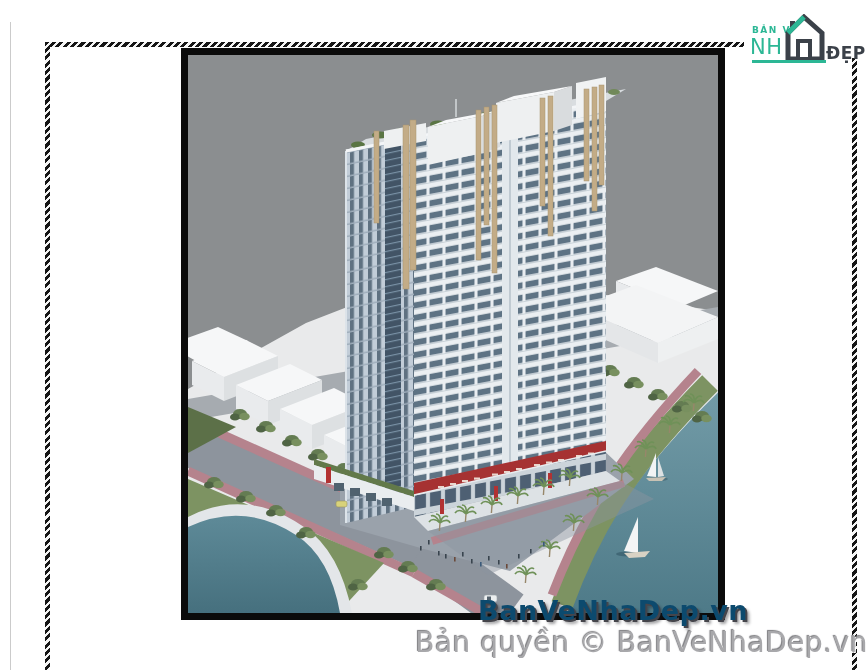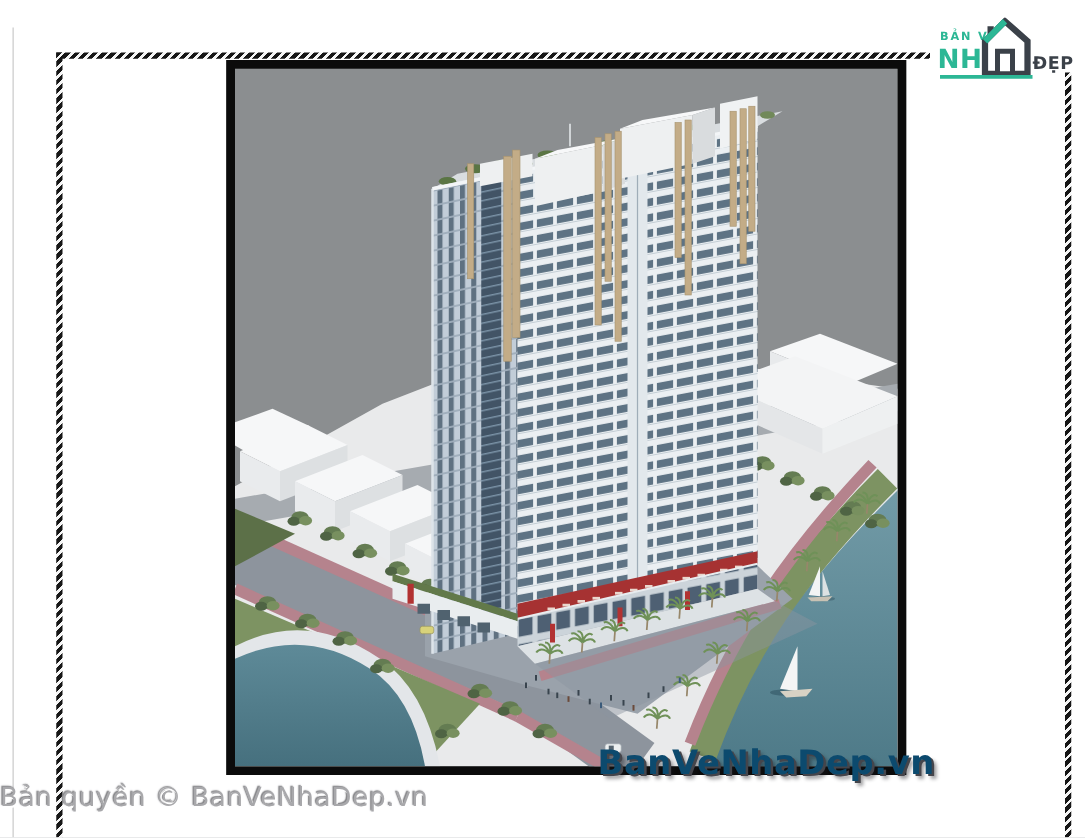--- a/index.html
+++ b/index.html
@@ -5,30 +5,30 @@
   html,body{margin:0;padding:0;background:#ffffff;}
   .page{position:relative;width:868px;height:670px;background:#ffffff;overflow:hidden;
         font-family:"DejaVu Sans","Liberation Sans",sans-serif;}
   .edge-line{position:absolute;left:10px;top:22px;bottom:0;width:1px;background:#cbcbcb;}
   .hatch{position:absolute;background:repeating-linear-gradient(135deg,#161616 0 3px,#f5f5f5 3px 5.2px);}
   .hatch-top{left:45px;top:42px;width:699px;height:5px;}
   .hatch-left{left:45px;top:42px;width:5px;height:628px;}
   .hatch-right{left:852px;top:58px;width:5px;height:612px;}
   .logo{position:absolute;left:744px;top:12px;width:118px;height:54px;}
   .logo .prefix{position:absolute;left:8px;top:13px;font-size:9px;font-weight:bold;letter-spacing:1.5px;color:#2cb795;}
-  .logo .word-left{position:absolute;left:6px;top:23px;font-size:21px;font-weight:bold;color:#2cb795;letter-spacing:.5px;}
+  .logo .word-left{position:absolute;left:6px;top:23px;font-size:21px;font-weight:normal;color:#2cb795;letter-spacing:.5px;}
   .logo .house{position:absolute;left:38px;top:2px;width:44px;height:50px;}
-  .logo .word-right{position:absolute;left:82px;top:31px;font-size:14px;font-weight:bold;color:#3b4149;letter-spacing:.5px;}
+  .logo .word-right{position:absolute;left:82px;top:31px;font-size:17px;font-weight:bold;color:#3b4149;letter-spacing:.5px;}
   .logo .underline{position:absolute;left:8px;top:48px;width:74px;height:2.5px;background:#2cb795;}
   .render{position:absolute;left:181px;top:48px;width:530px;height:558px;border:7px solid #0b0b0b;background:#8b8e90;}
   .render svg{display:block;}
   .watermark{position:absolute;right:120px;top:595px;font-size:27px;font-weight:bold;color:#0c4a6e;
              letter-spacing:.5px;z-index:5;
              text-shadow:2px 2px 0 #45454b,4px 4px 3px rgba(25,25,30,.4);}
-  .caption{position:absolute;left:0;right:0;top:626px;text-align:left;font-size:21px;color:#a8a8ab;
+  .caption{position:absolute;left:0;right:0;top:626px;text-align:right;font-size:28px;color:#a8a8ab;
            letter-spacing:.5px;
            text-shadow:1px 1px 0 #ffffff,-1px -1px 1px #7d7d80;}
 </style>
 </head>
 <body>
 
 <div class="page">
 
   <div class="edge-line"></div>
   <div class="hatch hatch-top"></div>

